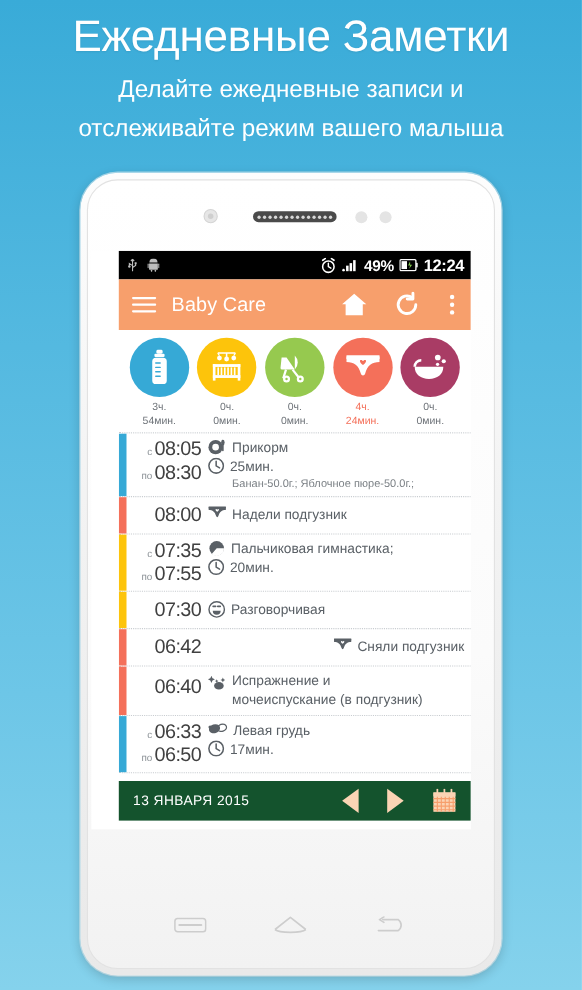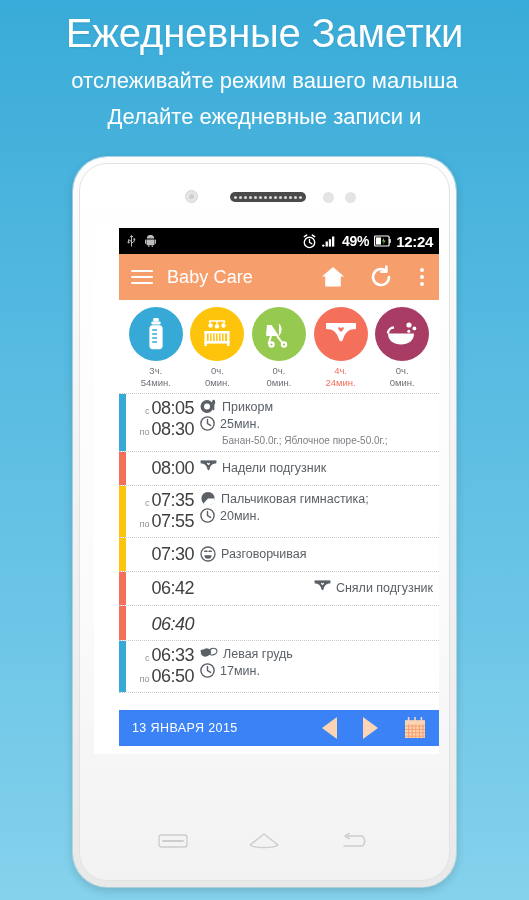--- a/index.html
+++ b/index.html
@@ -82,21 +82,21 @@
     position: absolute; top: 28px;
     width: 11px; height: 11px; border-radius: 50%;
     background: #e4e4e4;
   }
   .sensor.s1 { left: 243px; }
   .sensor.s2 { left: 265px; }
 
   
   .screen {
     position: absolute;
-    left: 14px; top: 64px;
+    left: 3px; top: 64px;
     width: 345px; height: 526px;
     background: #fff;
     overflow: hidden;
     padding-left: 25px;
   }
 
   
   .statusbar {
     height: 26px; background: #000; color: #fff;
     display: flex; align-items: center;
@@ -176,21 +176,21 @@
   .ev-line { display: flex; align-items: flex-start; gap: 5px; line-height: 17px; }
   .ev-text { font-size: 12.5px; color: #5a6066; }
   .ev-sub  { font-size: 12.5px; color: #5a6066; }
   .ev-detail {
     font-size: 10px; color: #7b8085; padding-left: 22px; padding-top: 2px;
   }
   .ico { flex: 0 0 auto; display: inline-flex; align-items: center; justify-content: center; }
 
   
   .datebar {
-    height: 36px; background: #3b82f6;
+    height: 36px; background: #14532d;
     display: flex; align-items: center;
     padding: 0 13px;
   }
   .date-text { color: #fff; font-size: 12.5px; letter-spacing: .4px; }
   .date-actions { margin-left: auto; display: flex; align-items: center; gap: 26px; }
   .tri-left {
     width: 0; height: 0; cursor: pointer;
     border-top: 11px solid transparent; border-bottom: 11px solid transparent;
     border-right: 15px solid #fbd4b4;
   }
@@ -207,22 +207,22 @@
     display: flex; align-items: center; justify-content: space-around;
     padding: 0 48px;
   }
   .navbtn { cursor: pointer; }
 </style>
 </head>
 <body>
 
 <div class="promo">
   <div class="promo-title">Ежедневные Заметки</div>
+  <div class="promo-sub">Делайте ежедневные записи и</div>
   <div class="promo-sub">отслеживайте режим вашего малыша</div>
-  <div class="promo-sub">Делайте ежедневные записи и</div>
 </div>
 
 <div class="phone">
   <div class="phone-inner">
 
     <div class="phone-top">
       <div class="camera"></div>
       <div class="speaker">
         <i></i>
           <i></i>
@@ -559,24 +559,40 @@
                 </span>
                 <span class="ev-text">Сняли подгузник</span>
               </div>
             </div>
           </div>
         </div>
 
         <div class="event">
           <div class="bar bar-orange"></div>
           <div class="ev-body">
-            <div class="ev-times" style="padding-top:4px;font-style:italic;">
+            <div class="ev-times" style="padding-top:4px;">
               <div class="t-row">
                   <span class="t-val">06:40</span>
                 </div>
+            </div>
+            <div class="ev-main">
+              <div class="ev-line">
+                <span class="ico" style="margin-top:2px;">
+                  <svg width="17" height="15" viewBox="0 0 17 15">
+                      <ellipse cx="10" cy="10.5" rx="4.4" ry="3.4" fill="#5a6066"></ellipse>
+                      <path d="M3.2 1.4 l1 2.2 l2.2 1 l-2.2 1 l-1 2.2 l-1 -2.2 l-2.2 -1 l2.2 -1 z" fill="#5a6066"></path>
+                      <path d="M13.6 3 l0.7 1.5 l1.5 0.7 l-1.5 0.7 l-0.7 1.5 l-0.7 -1.5 l-1.5 -0.7 l1.5 -0.7 z" fill="#5a6066"></path>
+                      <path d="M8 4.6 l0.5 1.1 l1.1 0.5 l-1.1 0.5 l-0.5 1.1 l-0.5 -1.1 l-1.1 -0.5 l1.1 -0.5 z" fill="#5a6066"></path>
+                    </svg>
+                </span>
+                <span class="ev-text">
+                  <span>Испражнение и</span><br>
+                  <span>мочеиспускание (в подгузник)</span>
+                </span>
+              </div>
             </div>
           </div>
         </div>
 
         <div class="event">
           <div class="bar bar-blue"></div>
           <div class="ev-body">
             <div class="ev-times">
               <div class="t-row">
                   <span class="t-pre">с</span>

